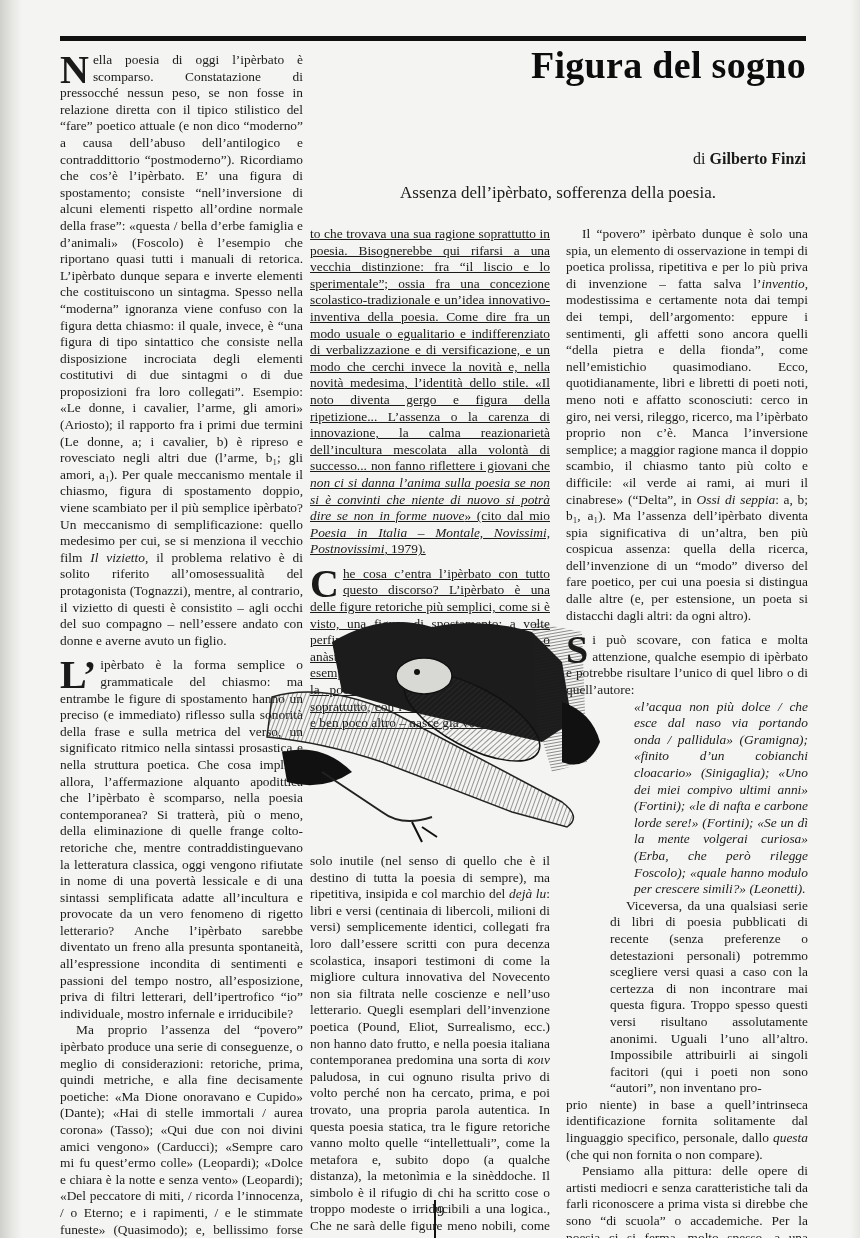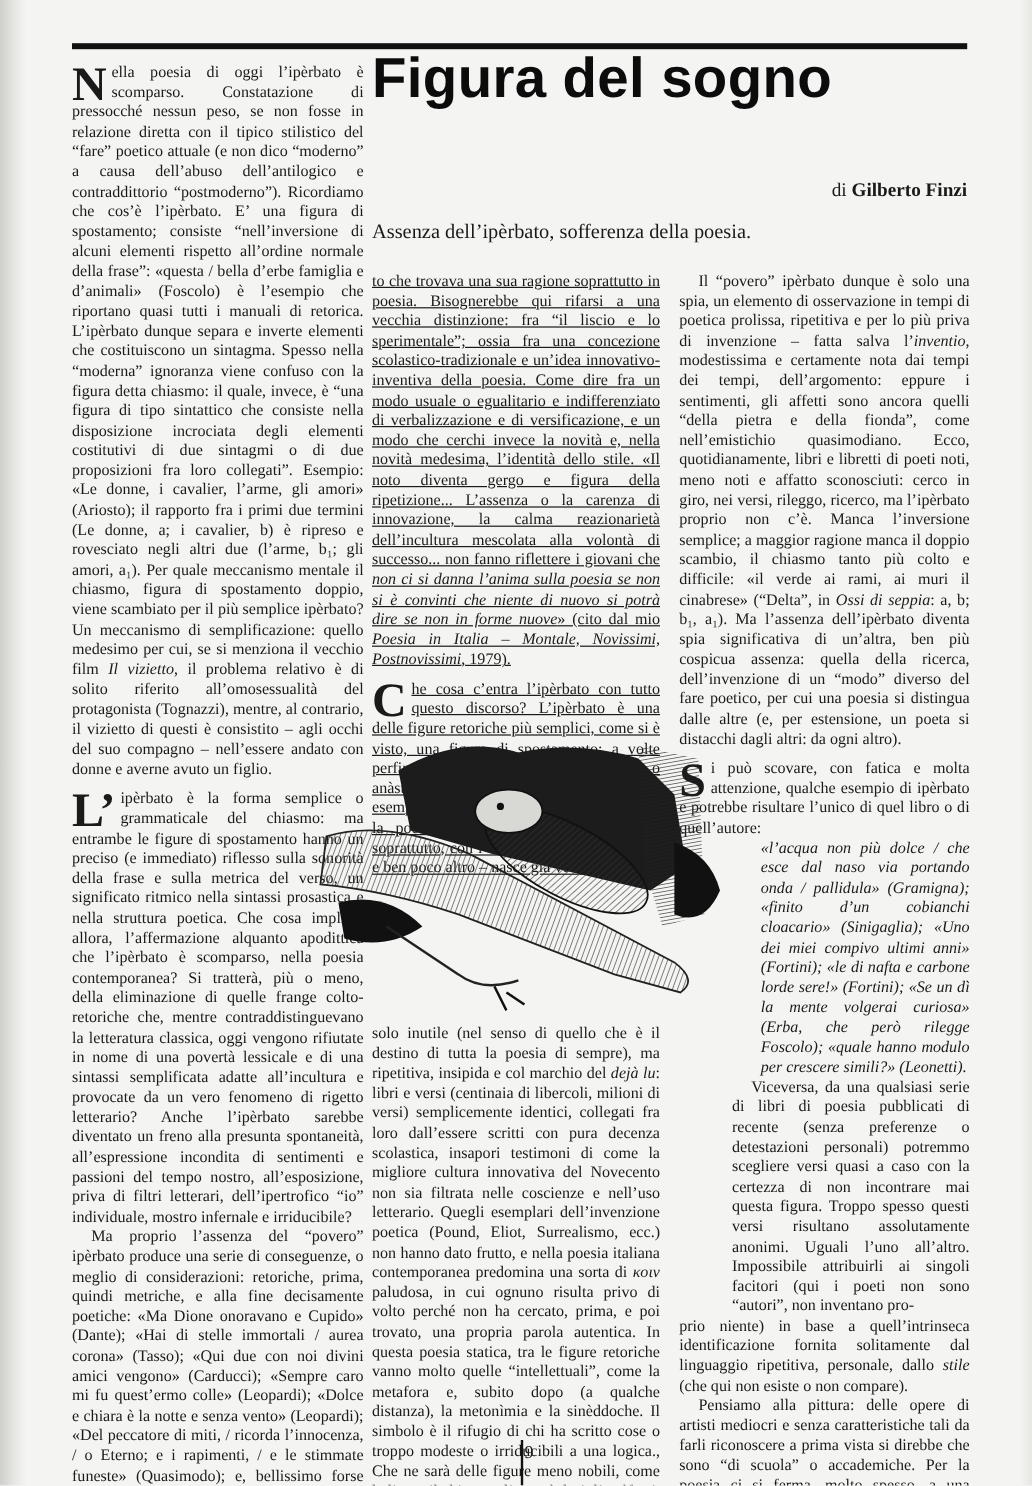--- a/index.html
+++ b/index.html
@@ -10,26 +10,26 @@
   .rightshade{position:absolute;right:0;top:0;width:10px;height:1238px;
          background:linear-gradient(90deg,#f4f4f2,#e6e6e3);}
   .toprule{position:absolute;left:60px;top:36px;width:746px;height:5px;background:#111;}
   .col{position:absolute;font-size:13.4px;line-height:16.6px;text-align:justify;hyphens:manual;}
   .col p{margin:0;text-indent:0;}
   .col p.ind{text-indent:16px;}
   .c1{left:60px;top:52px;width:243px;}
   .c2{left:310px;top:226px;width:240px;text-decoration:underline;}
   .c3{left:566px;top:226px;width:242px;}
   .drop{float:left;font-size:40px;line-height:32px;font-weight:bold;margin:2px 4px -2px 0;}
-  .title{position:absolute;left:310px;top:44px;width:496px;text-align:left;
-         font-family:Liberation Sans, sans-serif;font-weight:bold;
-         font-size:47px;line-height:42px;letter-spacing:0.3px;color:#0c0c0c;}
+  .title{position:absolute;left:310px;top:44px;width:496px;text-align:right;
+         font-family:Liberation Serif, serif;font-weight:bold;
+         font-size:38px;line-height:42px;letter-spacing:0.3px;color:#0c0c0c;}
   .byline{position:absolute;left:310px;top:150px;width:496px;text-align:right;font-size:16px;}
   .byline b{font-weight:bold;}
-  .subtitle{position:absolute;left:310px;top:183px;width:496px;text-align:left;font-size:17px;}
+  .subtitle{position:absolute;left:310px;top:183px;width:496px;text-align:center;font-size:17px;}
   .figure{position:absolute;left:262px;top:602px;width:340px;height:242px;}
   .pagenum{position:absolute;left:437px;top:1203px;font-size:15px;}
   .pagebar{position:absolute;left:434px;top:1200px;width:2px;height:38px;background:#111;}
   .spacer{height:8px;}
   i{font-style:italic;}
 </style>
 </head>
 <body>
 
 <div class="spine"></div>
@@ -76,21 +76,21 @@
   <p class="ind">
     <span>Il “povero” ipèrbato dunque è solo una spia, un elemento di osservazione in tempi di poetica prolissa, ripetitiva e per lo più priva di invenzione – fatta salva l’</span><i>inventio</i><span>, modestissima e certamente nota dai tempi dei tempi, dell’argomento: eppure i sentimenti, gli affetti sono ancora quelli “della pietra e della fionda”, come nell’emistichio quasimodiano. Ecco, quotidianamente, libri e libretti di poeti noti, meno noti e affatto sconosciuti: cerco in giro, nei versi, rileggo, ricerco, ma l’ipèrbato proprio non c’è. Manca l’inversione semplice; a maggior ragione manca il doppio scambio, il chiasmo tanto più colto e difficile: «il verde ai rami, ai muri il cinabrese» (“Delta”, in </span><i>Ossi di seppia</i><span>: a, b; b₁, a₁). Ma l’assenza dell’ipèrbato diventa spia significativa di un’altra, ben più cospicua assenza: quella della ricerca, dell’invenzione di un “modo” diverso del fare poetico, per cui una poesia si distingua dalle altre (e, per estensione, un poeta si distacchi dagli altri: da ogni altro).</span>
   </p>
   <div class="spacer"></div>
   <p>
     <span class="drop">S</span><span>i può scovare, con fatica e molta attenzione, qualche esempio di ipèrbato e potrebbe risultare l’unico di quel libro o di quell’autore:</span>
   </p>
   <p style="margin-left:68px;font-style:italic;">«l’acqua non più dolce / che esce dal naso via portando onda / pallidula» (Gramigna); «finito d’un cobianchi cloacario» (Sinigaglia); «Uno dei miei compivo ultimi anni» (Fortini); «le di nafta e carbone lorde sere!» (Fortini); «Se un dì la mente volgerai curiosa» (Erba, che però rilegge Foscolo); «quale hanno modulo per crescere simili?» (Leonetti).</p>
   <p class="ind" style="margin-left:44px;">Viceversa, da una qualsiasi serie di libri di poesia pubblicati di recente (senza preferenze o detestazioni personali) potremmo scegliere versi quasi a caso con la certezza di non incontrare mai questa figura. Troppo spesso questi versi risultano assolutamente anonimi. Uguali l’uno all’altro. Impossibile attribuirli ai singoli facitori (qui i poeti non sono “autori”, non inventano pro-</p>
   <p>
-    <span>prio niente) in base a quell’intrinseca identificazione fornita solitamente dal linguaggio ripetitiva, personale, dallo </span><i>stile</i><span> (che qui non esiste o non compare).</span>
+    <span>prio niente) in base a quell’intrinseca identificazione fornita solitamente dal linguaggio specifico, personale, dallo </span><i>questa</i><span> (che qui non fornita o non compare).</span>
   </p>
   <p class="ind">Pensiamo alla pittura: delle opere di artisti mediocri e senza caratteristiche tali da farli riconoscere a prima vista si direbbe che sono “di scuola” o accademiche. Per la poesia ci si ferma, molto spesso, a una nozione contenutistica e tematica: si rimanda cioè ad argomenti e ipotesi che riguardano piuttosto i materiali, ciò che precede la strutturazione versificatoria. Parlare di tematiche, naturalmente, non è affatto indifferente rispetto alla poesia e al suo esito finale: e molta critica si è diffusa sull’impatto reciproco di temi e strumentazione poetica come tale. Dovendo pur sempre concludere che, se è vero che il tema, costituendo il fondo e l’intenzione della poesia, condiziona la ricerca strumentale, ciò che emerge, alla fine, e determina il successo della struttura complessiva, è la metodologia impiegata. Conta infatti la capacità del poeta (ma è facile estendere la regola a qualunque ti-</p>
 </div>
 
 <svg class="figure" viewBox="0 0 340 242">
   <defs>
     <pattern id="hatch" width="3" height="3" patternUnits="userSpaceOnUse" patternTransform="rotate(80)">
       <line x1="0" y1="0" x2="0" y2="3" stroke="#222" stroke-width="1"></line>
     </pattern>
     <pattern id="hatch2" width="4" height="4" patternUnits="userSpaceOnUse" patternTransform="rotate(20)">

